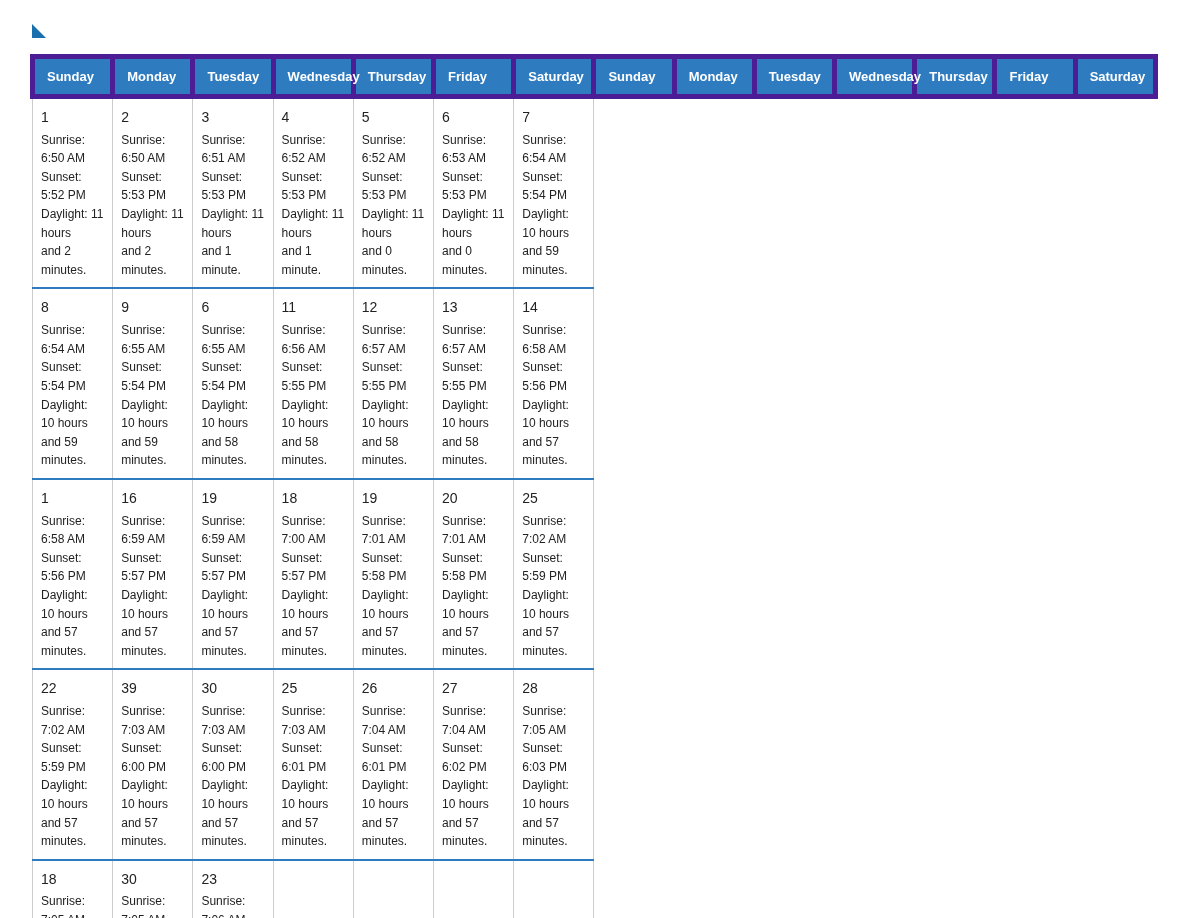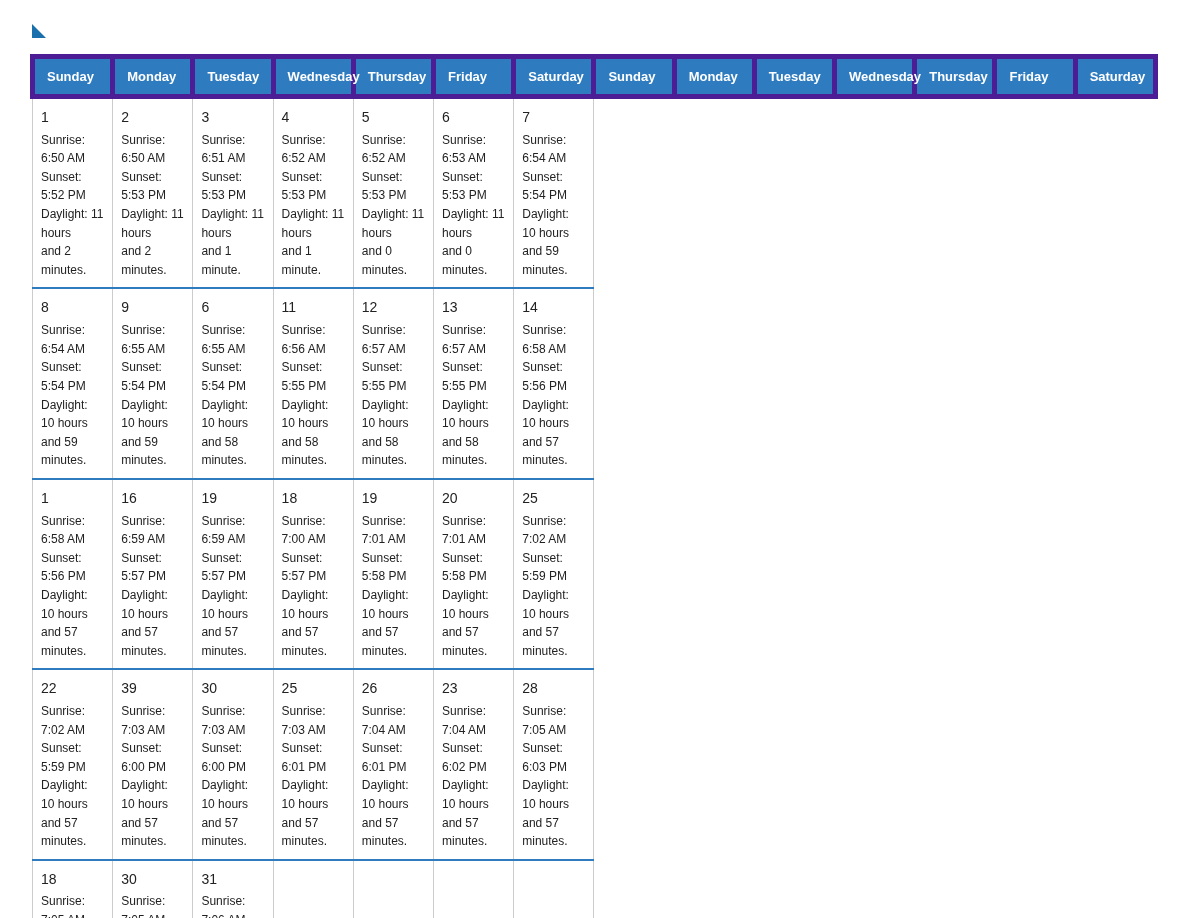--- a/index.html
+++ b/index.html
@@ -246,39 +246,39 @@
         </td>
         <td>
           <span class="day-num">25</span>
           <div class="day-info">Sunrise: 7:03 AM<br>Sunset: 6:01 PM<br>Daylight: 10 hours<br>and 57 minutes.</div>
         </td>
         <td>
           <span class="day-num">26</span>
           <div class="day-info">Sunrise: 7:04 AM<br>Sunset: 6:01 PM<br>Daylight: 10 hours<br>and 57 minutes.</div>
         </td>
         <td>
-          <span class="day-num">23</span>
+          <span class="day-num">27</span>
           <div class="day-info">Sunrise: 7:04 AM<br>Sunset: 6:02 PM<br>Daylight: 10 hours<br>and 57 minutes.</div>
         </td>
         <td>
           <span class="day-num">28</span>
           <div class="day-info">Sunrise: 7:05 AM<br>Sunset: 6:03 PM<br>Daylight: 10 hours<br>and 57 minutes.</div>
         </td>
       </tr>
       <tr>
         <td>
           <span class="day-num">18</span>
           <div class="day-info">Sunrise: 7:05 AM<br>Sunset: 6:03 PM<br>Daylight: 10 hours<br>and 58 minutes.</div>
         </td>
         <td>
           <span class="day-num">30</span>
           <div class="day-info">Sunrise: 7:05 AM<br>Sunset: 6:04 PM<br>Daylight: 10 hours<br>and 58 minutes.</div>
         </td>
         <td>
-          <span class="day-num">31</span>
+          <span class="day-num">23</span>
           <div class="day-info">Sunrise: 7:06 AM<br>Sunset: 6:04 PM<br>Daylight: 10 hours<br>and 58 minutes.</div>
         </td>
         <td></td>
         <td></td>
         <td></td>
         <td></td>
       </tr>
     </tbody>
 </table>
 

